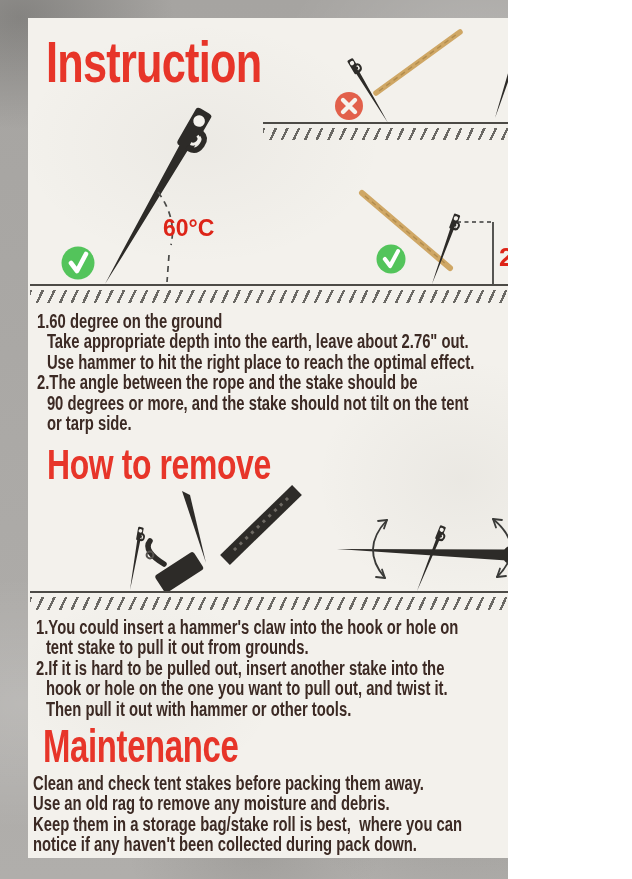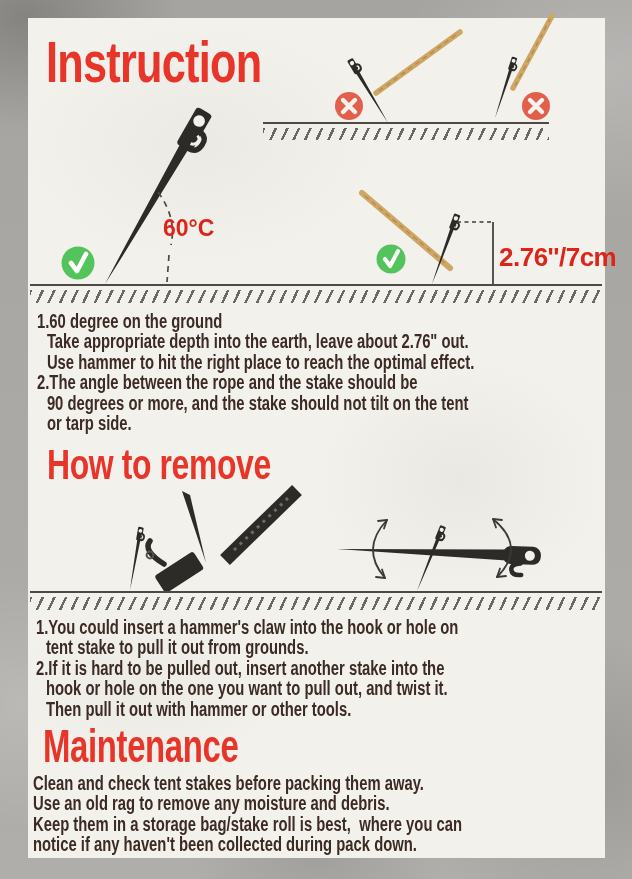--- a/index.html
+++ b/index.html
@@ -1,17 +1,17 @@
 <!DOCTYPE html>
 <html><head>
 <meta charset="utf-8">
 <style>
   html,body{margin:0;padding:0;}
   .canvas{
-    position:relative; width:632px; height:879px; overflow:hidden;
+    position:relative; width:508px; height:879px; overflow:hidden;
     font-family:"Liberation Sans", sans-serif;
     background-color:#aaa8a5;
     background-image:
       radial-gradient(ellipse 220px 160px at 4% 2%, rgba(55,55,53,.30), transparent 70%),
       radial-gradient(ellipse 300px 220px at 96% 8%, rgba(255,255,255,.20), transparent 70%),
       radial-gradient(ellipse 260px 200px at 92% 88%, rgba(70,70,66,.18), transparent 70%),
       radial-gradient(ellipse 240px 180px at 4% 80%, rgba(255,255,255,.16), transparent 70%),
       radial-gradient(ellipse 180px 120px at 50% 97%, rgba(80,78,74,.15), transparent 70%),
       linear-gradient(180deg,#a6a4a1,#b0aeab);
   }

